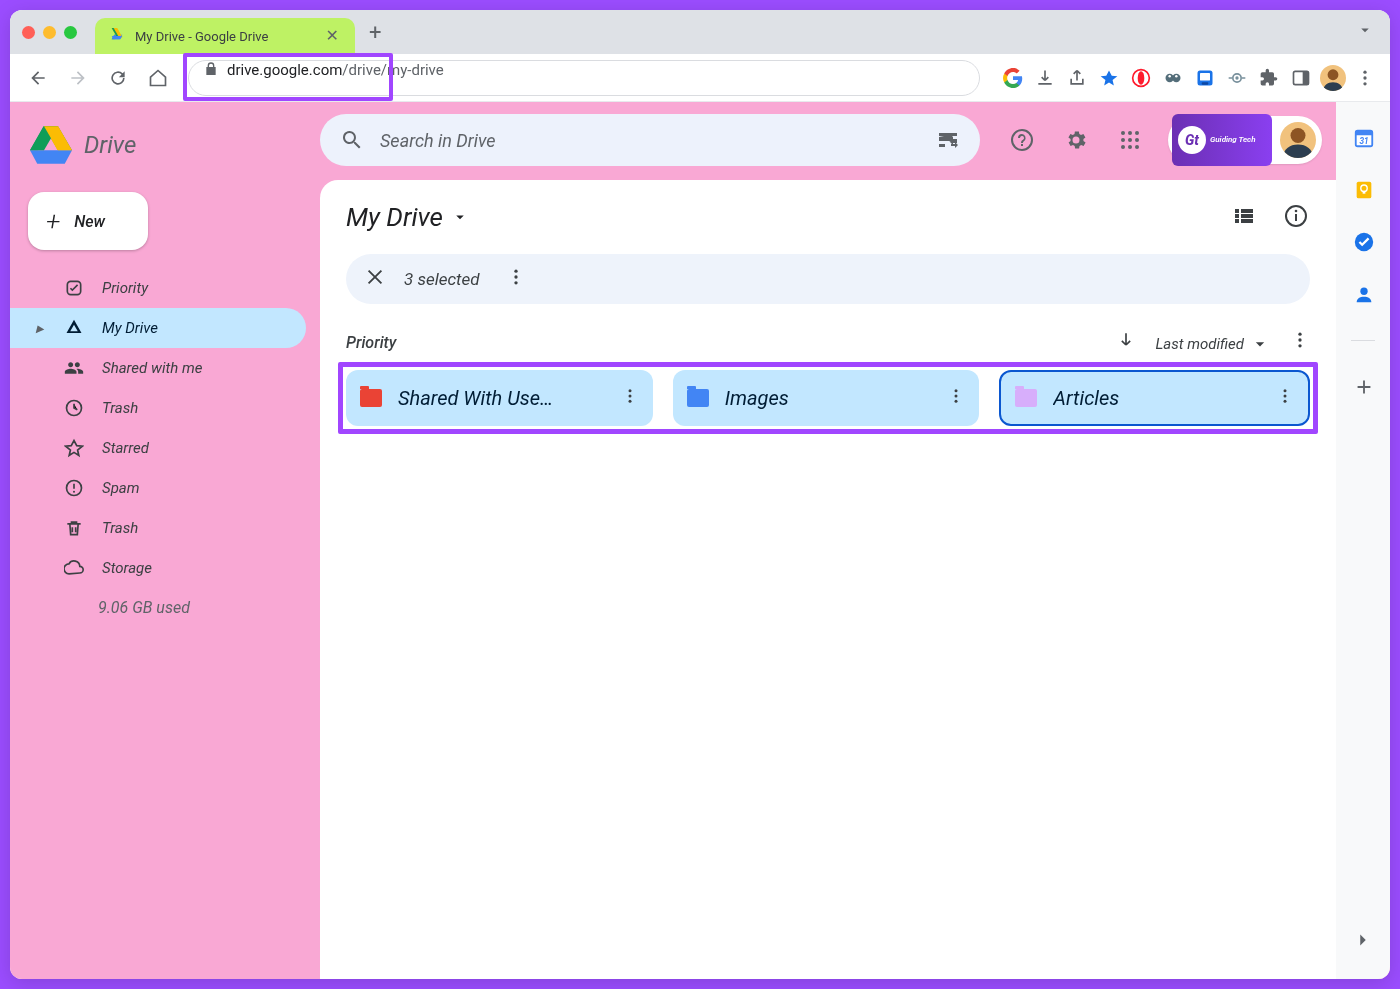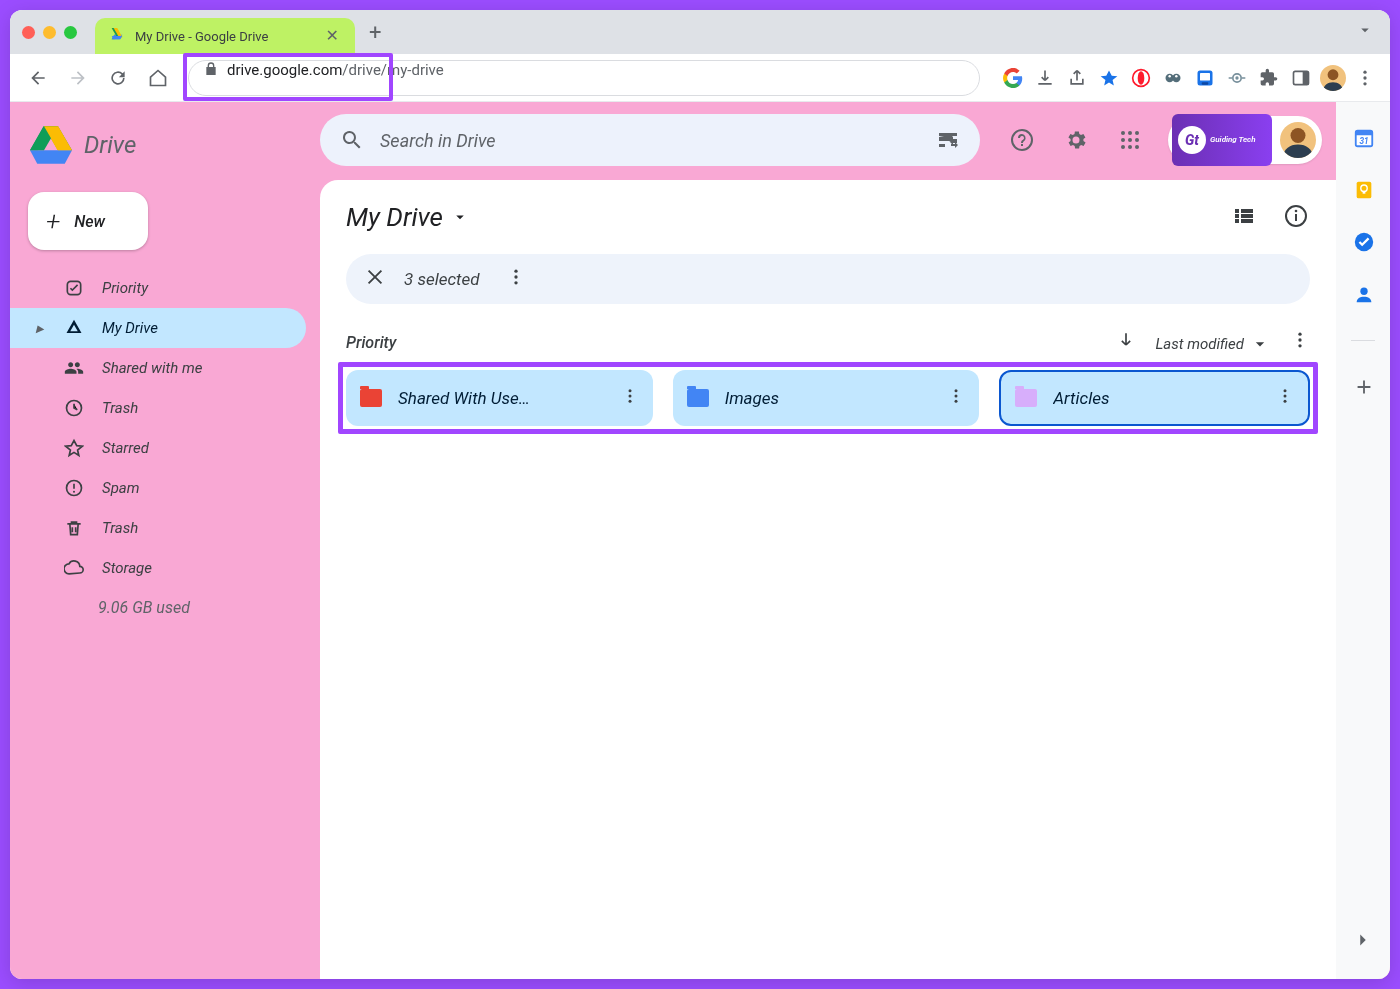--- a/index.html
+++ b/index.html
@@ -94,21 +94,21 @@
 .folders-grid-wrap { position: relative; margin-top: 16px; }
 .grid-highlight { position: absolute; left: -8px; right: -8px; top: -8px; bottom: -8px; border: 5px solid #a146ff; border-radius: 2px; pointer-events: none; }
 .folders-grid { display: flex; gap: 20px; }
 .folder-card { flex: 1; height: 56px; background: #c2e7ff; border-radius: 12px; display: flex; align-items: center; padding: 0 14px; gap: 16px; cursor: pointer; }
 .folder-card.bordered { border: 2px solid #0b57d0; }
 .folder-icon { width: 22px; height: 18px; border-radius: 2px; position: relative; }
 .folder-icon::before { content: ""; position: absolute; top: -3px; left: 0; width: 9px; height: 3px; border-radius: 1px 1px 0 0; background: inherit; }
 .fi-red { background: #ea4335; }
 .fi-blue { background: #4285f4; }
 .fi-purple { background: #d7aefb; }
-.folder-card .fname { flex: 1; font-size: 17px; color: #001d35; white-space: nowrap; overflow: hidden; text-overflow: ellipsis; }
+.folder-card .fname { flex: 1; font-size: 20px; color: #001d35; white-space: nowrap; overflow: hidden; text-overflow: ellipsis; }
 .folder-card .dots { color: #3c4043; cursor: pointer; }
 .folder-card .dots svg { width: 18px; height: 18px; }
 
 
 .side-panel { width: 54px; background: #f8f9fa; display: flex; flex-direction: column; align-items: center; padding: 24px 0; gap: 28px; }
 .side-item { width: 24px; height: 24px; cursor: pointer; display: flex; align-items: center; justify-content: flex-end; }
 .side-item svg { width: 22px; height: 22px; }
 .side-divider { width: 24px; height: 1px; background: #dadce0; margin: 6px 0; }
 .side-expand { margin-top: auto; color: #5f6368; cursor: pointer; }
 .side-expand svg { width: 22px; height: 22px; }

